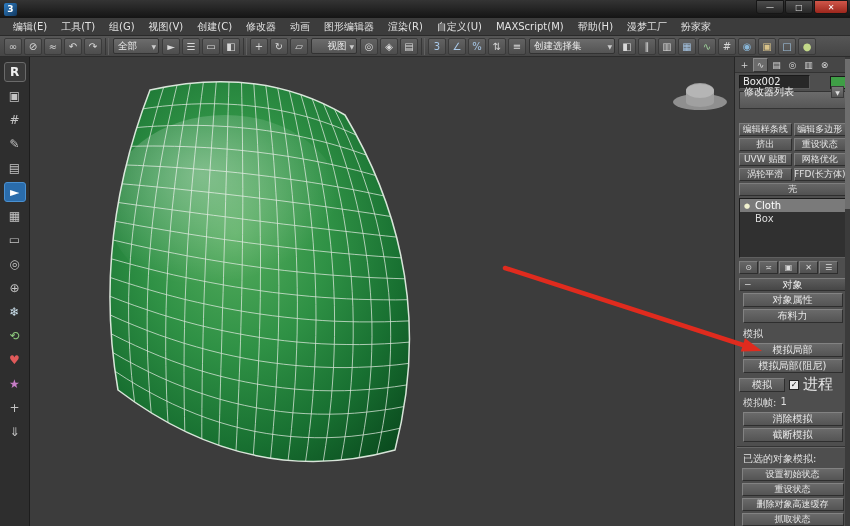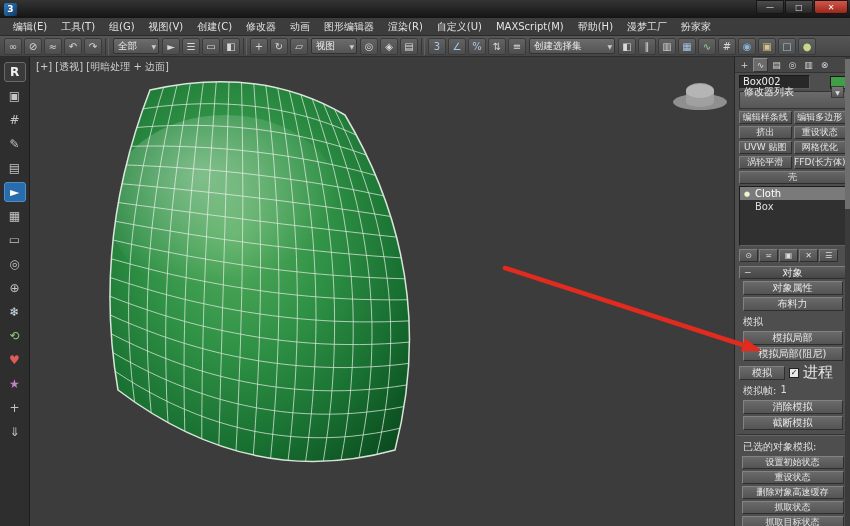--- a/index.html
+++ b/index.html
@@ -44,21 +44,21 @@
   
   .cmdpanel{position:absolute;left:734px;top:57px;width:116px;height:469px;background:#4e4e4e;
     border-left:1px solid #262626;font-size:10px;}
   .tabs{height:16px;display:flex;align-items:center;padding:1px 2px;gap:1px;background:#464646;border-bottom:1px solid #333;}
   .ptab{width:15px;height:14px;display:flex;align-items:center;justify-content:center;color:#d5d5d5;font-size:9px;border:1px solid transparent;}
   .ptab.active{background:#6b6b6b;border-color:#8a8a8a #333 #333 #8a8a8a;}
   .namerow{display:flex;align-items:center;margin:2px 4px;gap:20px;}
   .namefield{flex:1;height:14px;background:#282828;border:1px solid;border-color:#1a1a1a #5a5a5a #5a5a5a #1a1a1a;
     color:#eee;font-size:10px;padding:0 3px;line-height:12px;}
   .swatch{width:16px;height:13px;border:1px solid #1a1a1a;flex:none;}
-  .modlist{height:15px;margin:1px 4px 2px;background:linear-gradient(#6b6b6b,#565656);border:1px solid #333;
+  .modlist{height:15px;margin:1px 4px 14px;background:linear-gradient(#6b6b6b,#565656);border:1px solid #333;
     display:flex;align-items:center;justify-content:space-between;padding:0 1px 16px 4px;color:#eee;}
   .modlist .dd{width:13px;height:12px;background:linear-gradient(#787878,#555);border:1px solid #3a3a3a;
     font-size:6px;display:flex;align-items:center;justify-content:center;color:#ddd;}
   .modgrid{display:grid;grid-template-columns:1fr 1fr;gap:2px;margin:2px 4px;}
   .modbtn{height:13px;background:linear-gradient(#666,#515151);border:1px solid;border-color:#7d7d7d #2e2e2e #2e2e2e #7d7d7d;
     color:#e3e3e3;font-size:9px;display:flex;align-items:center;justify-content:center;white-space:nowrap;overflow:hidden;}
   .modgrid .modbtn:last-child{grid-column:1 / -1;}
   .stack{height:60px;margin:2px 4px;background:#303030;border:1px solid;border-color:#1c1c1c #5f5f5f #5f5f5f #1c1c1c;overflow:hidden;}
   .stackrow{height:13px;display:flex;align-items:center;padding-left:3px;gap:4px;color:#ddd;font-size:10px;}
   .stackrow.sel{background:#7a7a7a;color:#fff;}
@@ -130,21 +130,21 @@
       <span class="car">▼</span>
     </div>
     <div class="tbi">►</div>
     <div class="tbi">☰</div>
     <div class="tbi">▭</div>
     <div class="tbi">◧</div>
     <div class="tb-sep"></div>
     <div class="tbi">+</div>
     <div class="tbi">↻</div>
     <div class="tbi">▱</div>
-    <div class="tb-select" style="width: 46px;">
+    <div class="tb-select" style="width: 46px; justify-content: flex-end;">
       <span>视图</span>
       <span class="car">▼</span>
     </div>
     <div class="tbi">◎</div>
     <div class="tbi">◈</div>
     <div class="tbi">▤</div>
     <div class="tb-sep"></div>
     <div class="tbi" style="color: rgb(168, 200, 232);">3</div>
     <div class="tbi" style="color: rgb(168, 200, 232);">∠</div>
     <div class="tbi" style="color: rgb(168, 200, 232);">%</div>
@@ -179,21 +179,20 @@
     <div class="lti">⊕</div>
     <div class="lti" style="color: rgb(207, 228, 240);">❄</div>
     <div class="lti" style="color: rgb(140, 200, 124);">⟲</div>
     <div class="lti" style="color: rgb(224, 90, 90);">♥</div>
     <div class="lti" style="color: rgb(199, 125, 199);">★</div>
     <div class="lti">+</div>
     <div class="lti">⇓</div>
   </div>
 
 <div class="viewport">
-  <div class="vp-label">[+] [透视] [明暗处理 + 边面]</div>
   <svg id="vp-svg" width="704" height="469" viewBox="0 0 704 469">
     <defs>
       <radialGradient id="gp" cx="42%" cy="40%" r="78%">
         <stop offset="0%" stop-color="#55ad5e"></stop>
         <stop offset="40%" stop-color="#2f9145"></stop>
         <stop offset="72%" stop-color="#187031"></stop>
         <stop offset="100%" stop-color="#0a4a1e"></stop>
       </radialGradient>
       <radialGradient id="gs" cx="40%" cy="32%" r="60%">
         <stop offset="0%" stop-color="rgba(255,255,255,0.35)"></stop>

